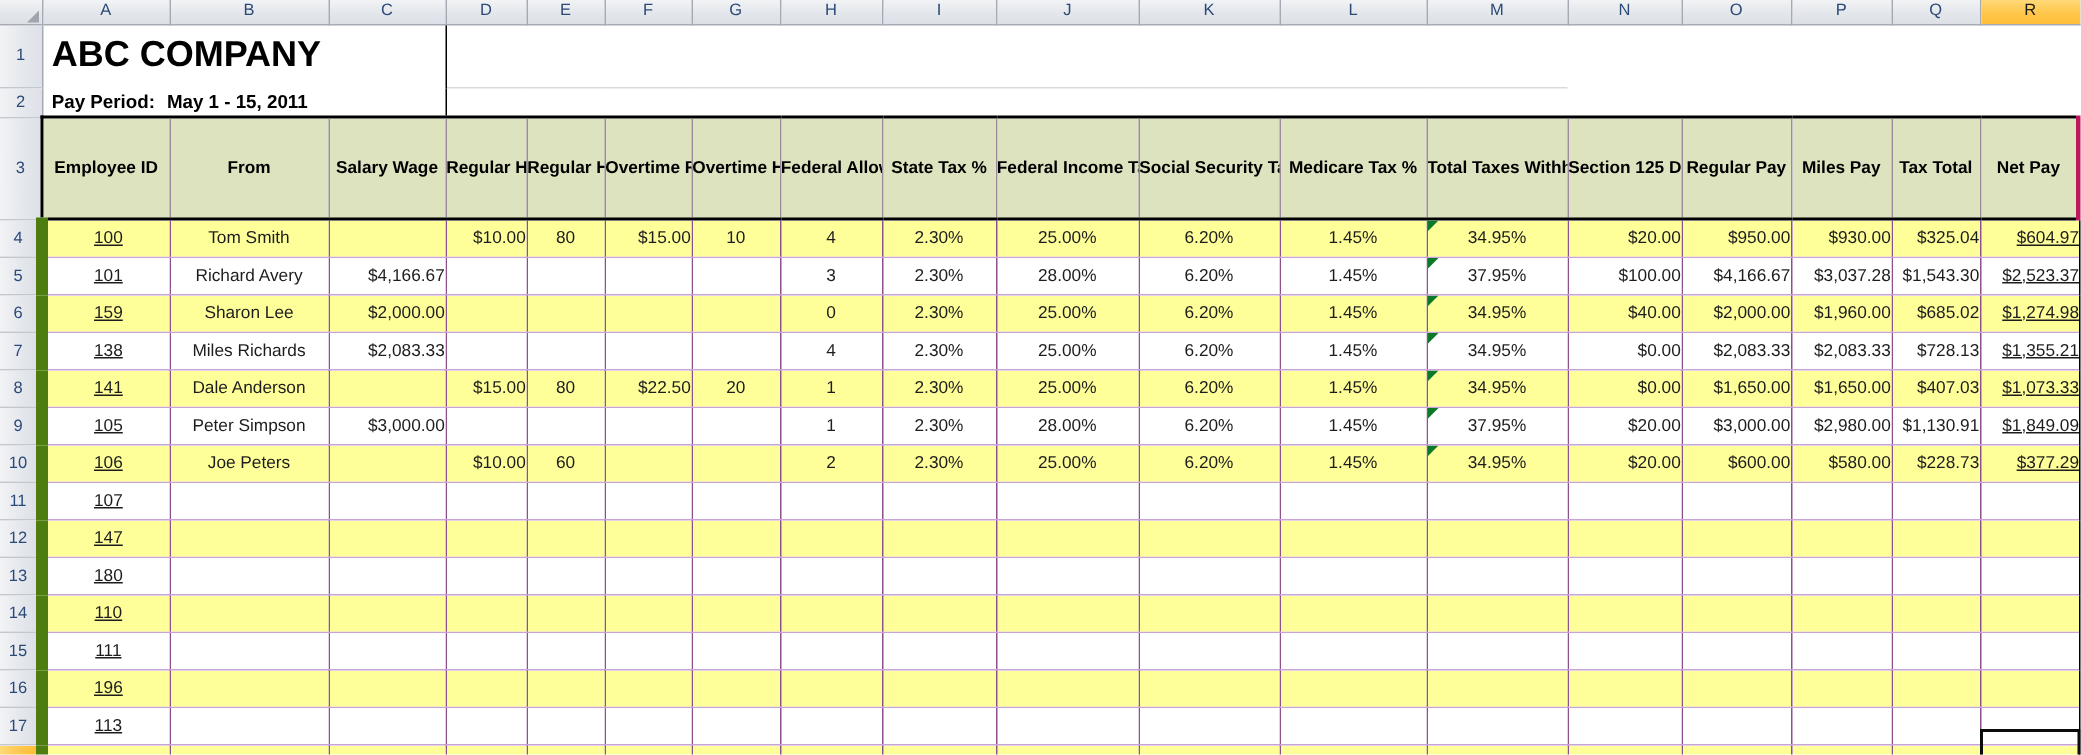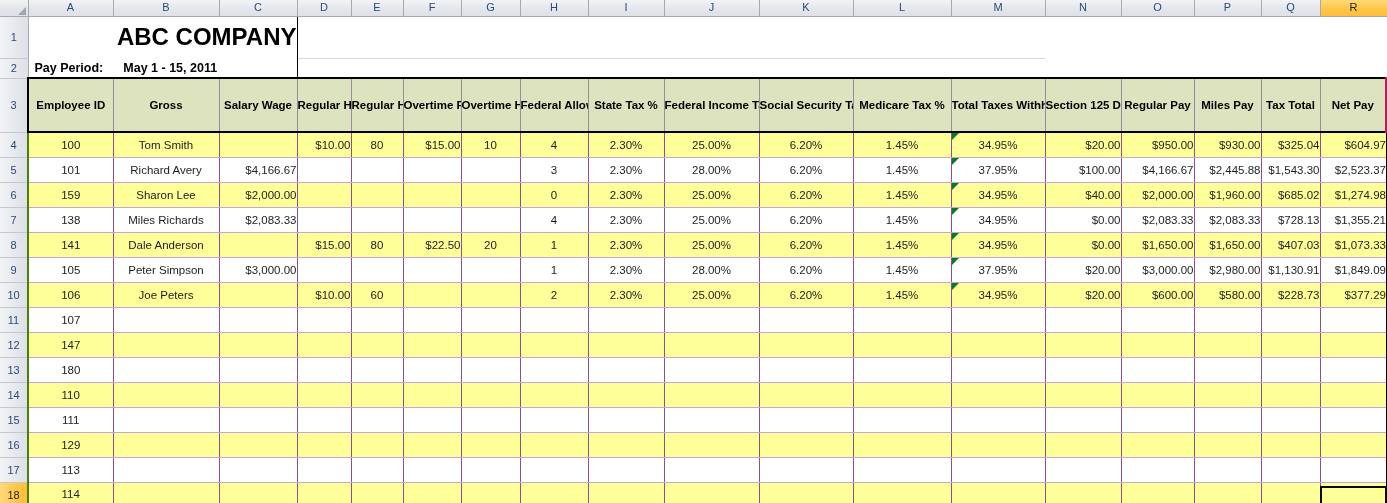--- a/index.html
+++ b/index.html
@@ -96,63 +96,62 @@
   td.blank-white { background:#ffffff; border:none; }
   td.faint-bottom { border-bottom: 1px solid #d9d9d9; }
 
   .company-title {
     font-size: 24px;
     font-weight: bold;
     letter-spacing: 0px;
     padding-left: 6px;
     color: #000000;
     line-height: 1;
-    text-align: right;
   }
   .payperiod {
     font-size: 12.5px;
     font-weight: bold;
     padding-left: 6px;
     color: #000000;
   }
-  .payperiod .label { margin-right: 20px; }
+  .payperiod .label { margin-right: 8px; }
 
   
   td.thead {
     background: #dde3bf;
     border-right: 1px solid #9c8b9c;
     border-bottom: 2px solid #000000;
     border-top: 2px solid #000000;
-    height: 54px;
+    height: 68px;
     text-align: center;
     vertical-align: middle;
     font-weight: bold;
     font-size: 11.5px;
     color: #000000;
     white-space: normal;
     line-height: 12.5px;
     padding: 0 2px;
   }
   td.thead.firstcol { border-left: 2px solid #000000; }
-  td.thead.lastcol  { border-right: 4px solid #be185d; }
+  td.thead.lastcol  { border-right: 6px solid #be185d; }
 
   
   td.data {
     height: 25px;
     border-right: 1px solid #8e4f8e;
     border-bottom: 1px solid #c9a3d6;
     vertical-align: middle;
     font-size: 11.5px;
     padding: 0 4px;
     background: #ffffff;
     position: relative;
   }
   td.data.band { background: #ffff99; }
-  td.data.firstcol { border-left: 2px solid #4d7c0f; }
-  td.data.lastcol  { border-right: 2px solid #000000; }
+  td.data.firstcol { border-left: 8px solid #4d7c0f; text-decoration: underline; }
+  td.data.lastcol  { border-right: 2px solid #000000; text-decoration: underline; }
   td.data.lastrow  { border-bottom: 2px solid #000000; }
   td.data.c  { text-align: center; }
   td.data.r  { text-align: right; }
 
   
   .comment-flag {
     position: absolute;
     top: 0; left: 0;
     width: 0; height: 0;
     border-top: 7px solid #0a7a28;
@@ -258,21 +257,21 @@
           <td class="blank-white"></td>
           <td class="blank-white"></td>
           <td class="blank-white"></td>
           <td class="blank-white"></td>
           <td class="blank-white"></td>
           <td class="blank-white"></td>
         </tr>
         <tr>
           <td class="rowhead">3</td>
           <td class="thead firstcol">Employee ID</td>
-          <td class="thead">Gross</td>
+          <td class="thead">From</td>
           <td class="thead">Salary Wage</td>
           <td class="thead">Regular Hourly Wage</td>
           <td class="thead">Regular Hours Worked</td>
           <td class="thead">Overtime Rate</td>
           <td class="thead">Overtime Hours</td>
           <td class="thead">Federal Allowance (From W-4)</td>
           <td class="thead">State Tax %</td>
           <td class="thead">Federal Income Tax %</td>
           <td class="thead">Social Security Tax %</td>
           <td class="thead">Medicare Tax %</td>
@@ -314,21 +313,21 @@
           <td class="data r"><span></span></td>
           <td class="data c"><span></span></td>
           <td class="data c"><span>3</span></td>
           <td class="data c"><span>2.30%</span></td>
           <td class="data c"><span>28.00%</span></td>
           <td class="data c"><span>6.20%</span></td>
           <td class="data c"><span>1.45%</span></td>
           <td class="data c"><span class="comment-flag"></span><span>37.95%</span></td>
           <td class="data r"><span>$100.00</span></td>
           <td class="data r"><span>$4,166.67</span></td>
-          <td class="data r"><span>$2,445.88</span></td>
+          <td class="data r"><span>$3,037.28</span></td>
           <td class="data r"><span>$1,543.30</span></td>
           <td class="data r lastcol"><span>$2,523.37</span></td>
         </tr>
         <tr>
           <td class="rowhead">6</td>
           <td class="data c band firstcol"><span>159</span></td>
           <td class="data c band"><span>Sharon Lee</span></td>
           <td class="data r band"><span>$2,000.00</span></td>
           <td class="data r band"><span></span></td>
           <td class="data c band"><span></span></td>
@@ -530,21 +529,21 @@
           <td class="data c"><span></span></td>
           <td class="data c"><span></span></td>
           <td class="data r"><span></span></td>
           <td class="data r"><span></span></td>
           <td class="data r"><span></span></td>
           <td class="data r"><span></span></td>
           <td class="data r lastcol"><span></span></td>
         </tr>
         <tr>
           <td class="rowhead">16</td>
-          <td class="data c band firstcol"><span>129</span></td>
+          <td class="data c band firstcol"><span>196</span></td>
           <td class="data c band"><span></span></td>
           <td class="data r band"><span></span></td>
           <td class="data r band"><span></span></td>
           <td class="data c band"><span></span></td>
           <td class="data r band"><span></span></td>
           <td class="data c band"><span></span></td>
           <td class="data c band"><span></span></td>
           <td class="data c band"><span></span></td>
           <td class="data c band"><span></span></td>
           <td class="data c band"><span></span></td>

